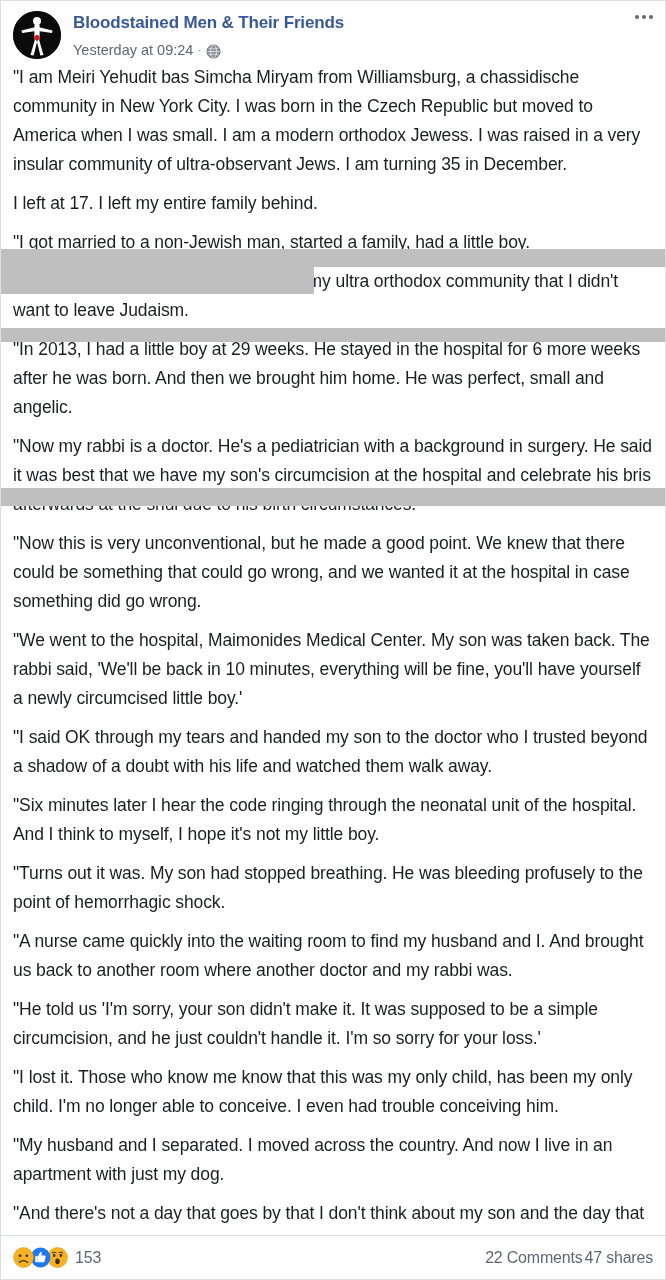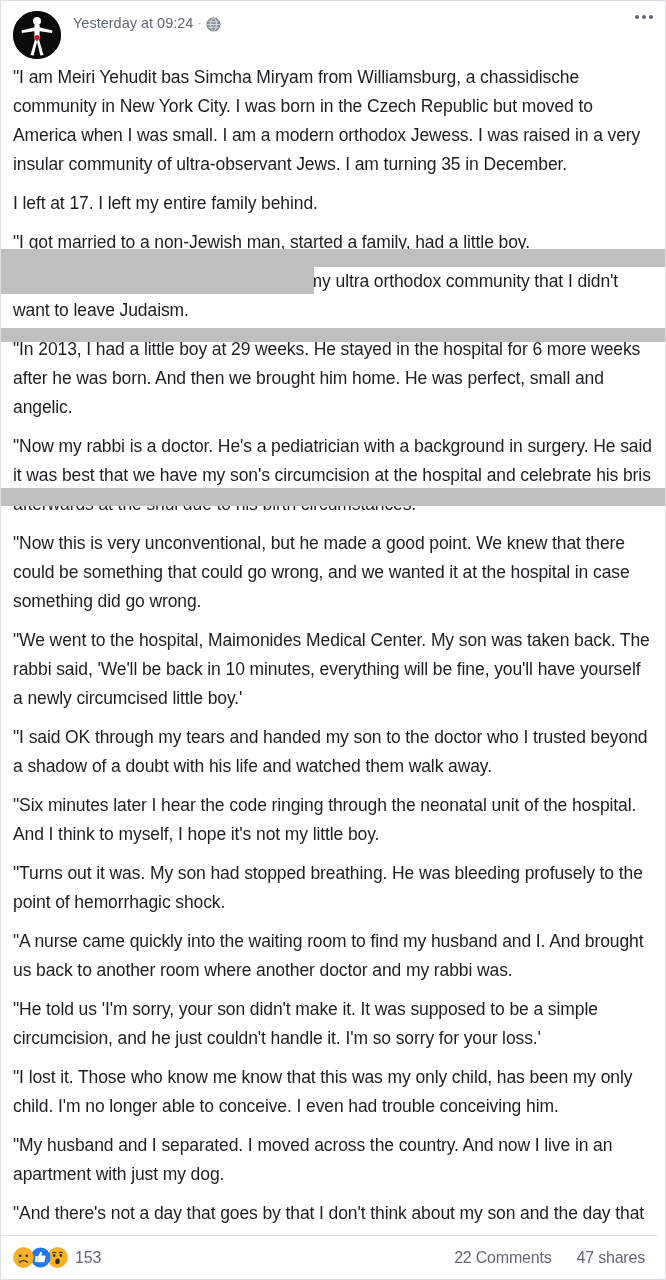--- a/index.html
+++ b/index.html
@@ -54,21 +54,21 @@
     font-size: 17px;
     font-weight: bold;
     color: #385898;
     line-height: 21px;
     letter-spacing: -0.15px;
     white-space: nowrap;
   }
   .meta-row {
     display: flex;
     align-items: center;
-    margin-top: 2px;
+    margin-top: 8px;
     font-size: 14.5px;
     color: #606770;
     line-height: 18px;
   }
   .meta-sep {
     margin: 0 4px;
     color: #8d949e;
     font-size: 13px;
   }
   .globe-icon {
@@ -124,21 +124,21 @@
   .occluder {
     position: absolute;
     background: #bfbfbf;
     z-index: 5;
   }
 
   
   .post-footer {
     position: absolute;
     left: 0;
-    right: 8px;
+    right: 0;
     bottom: 0;
     height: 44px;
     border-top: 1px solid #dadde1;
     display: flex;
     justify-content: space-between;
     padding: 0 12px;
     box-sizing: border-box;
     background: #ffffff;
   }
   .reactions {
@@ -160,21 +160,21 @@
   .reaction-stack .r svg { display: block; }
   .reaction-count {
     margin-left: 11px;
     font-size: 16px;
     color: #606770;
     letter-spacing: -0.2px;
   }
   .counts {
     display: flex;
     align-items: center;
-    gap: 25px;
+    gap: 2px;
     font-size: 16px;
     color: #606770;
     letter-spacing: -0.2px;
   }
   .counts span { white-space: nowrap; }
 </style>
 </head>
 <body>
 
 <div class="post">
@@ -190,20 +190,21 @@
           <path d="M23 16 L8.5 19.5 L9 22 L23 20 Z"></path>
           <path d="M25 16 L39.5 19.5 L39 22 L25 20 Z"></path>
           <path d="M22.4 27 L17.5 44 L20.6 44.6 L24 31 Z"></path>
           <path d="M25.6 27 L30.5 44 L27.4 44.6 L24 31 Z"></path>
         </g>
         <circle cx="24" cy="26.5" r="2.6" fill="#d8121a"></circle>
       </svg>
     </div>
 
     <div class="header-text">
+      <div class="page-name">Bloodstained Men &amp; Their Friends</div>
       <div class="meta-row">
         <span>Yesterday at 09:24</span>
         <span class="meta-sep">·</span>
         <span class="globe-icon">
           <svg width="15" height="15" viewBox="0 0 16 16">
             <circle cx="8" cy="8" r="7" fill="#8d949e"></circle>
             <circle cx="8" cy="8" r="7" fill="none" stroke="#6a717a" stroke-width="1"></circle>
             <ellipse cx="8" cy="8" rx="3.2" ry="7" fill="none" stroke="#e4e6eb" stroke-width="0.9"></ellipse>
             <line x1="1.2" y1="8" x2="14.8" y2="8" stroke="#e4e6eb" stroke-width="0.9"></line>
             <path d="M2.6 4.4 Q8 6.2 13.4 4.4" fill="none" stroke="#e4e6eb" stroke-width="0.8"></path>

